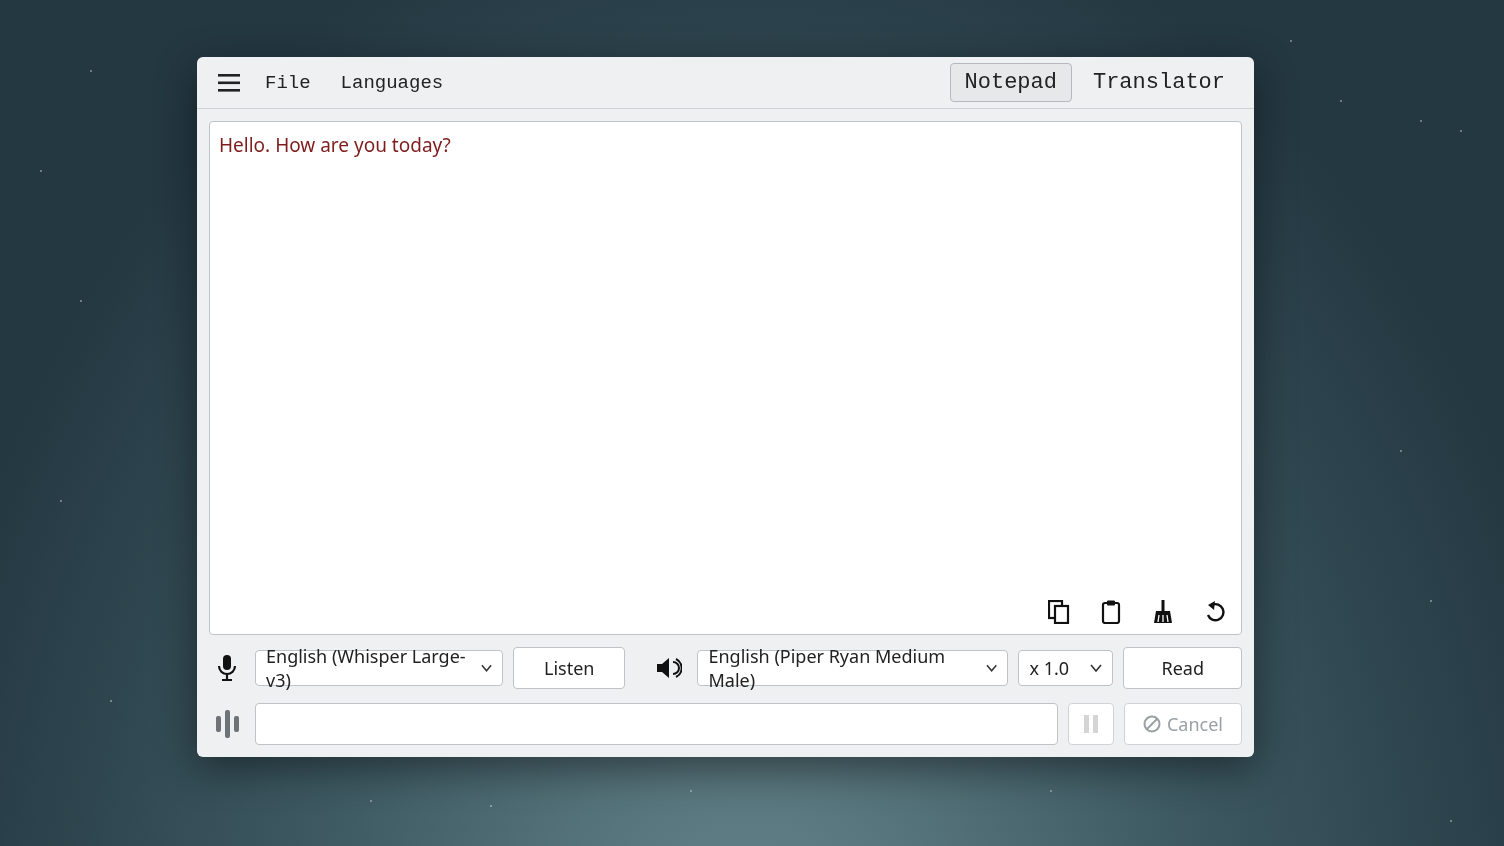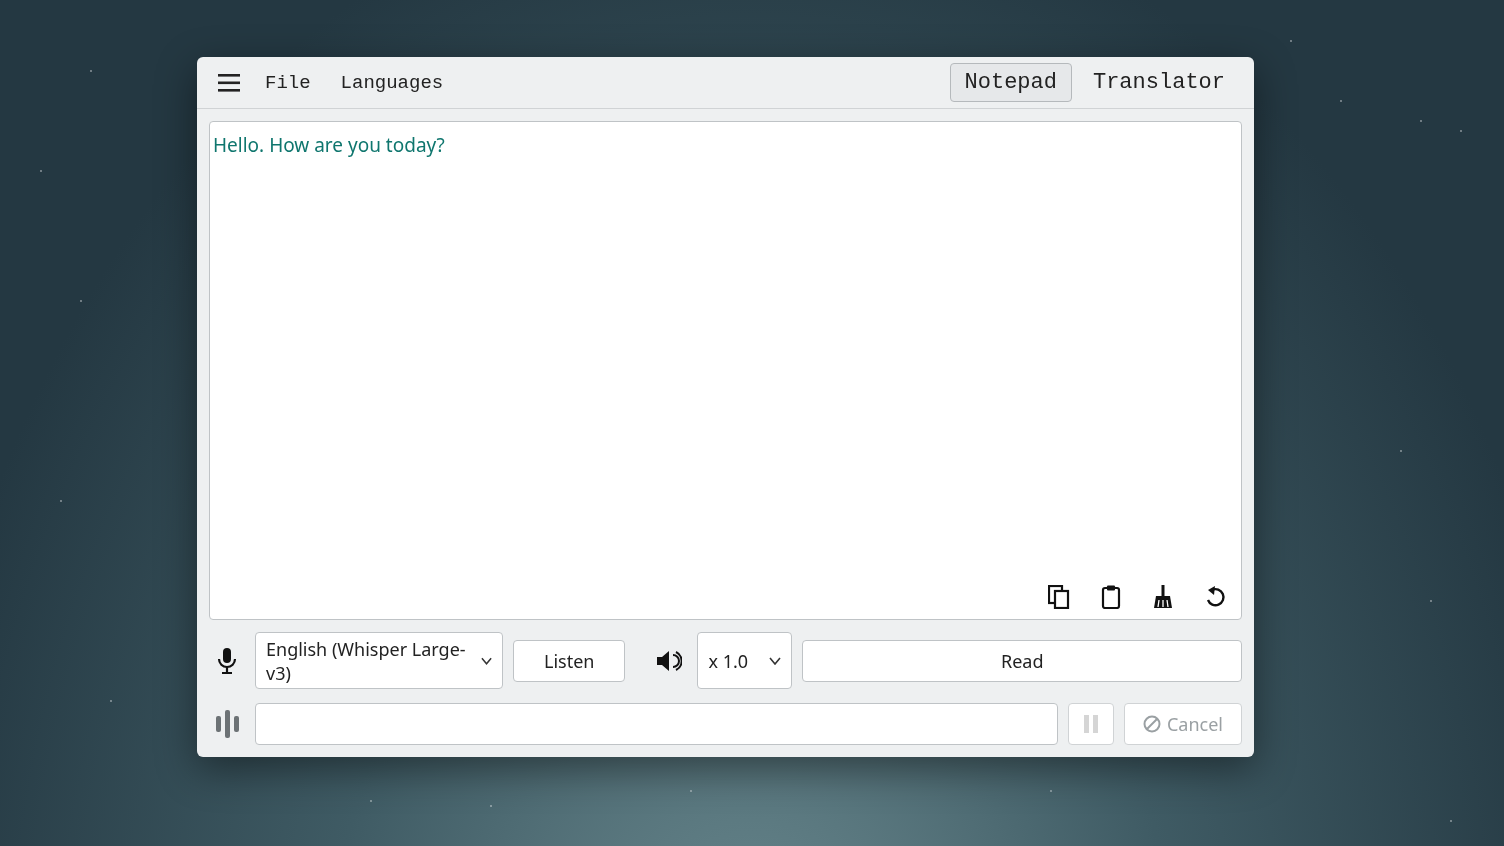--- a/index.html
+++ b/index.html
@@ -86,23 +86,23 @@
     flex:1;
     background:#fff;
     border:1px solid #bfc3c6;
     border-radius:4px;
     position:relative;
     display:flex;
     flex-direction:column;
   }
   .textarea {
     flex:1;
-    padding: 10px 3px;
+    padding: 10px 9px;
     font-size:19px;
-    color:#0f766e;
+    color:#7f1d1d;
     outline:none;
     border:none;
     resize:none;
     font-family:inherit;
     background:transparent;
   }
   .text-actions {
     position:absolute;
     right:14px; bottom:10px;
     display:flex; gap:28px;
@@ -111,21 +111,21 @@
 
   .bottom {
     padding: 0 12px 12px 12px;
     display:flex;
     flex-direction:column;
     gap:14px;
   }
   .row { display:flex; align-items:center; gap:10px; }
   .icon-slot { width:36px; display:flex; justify-content:center; }
   .select {
-    height:57px;
+    height:36px;
     background:#fff;
     border:1px solid #bfc3c6;
     border-radius:4px;
     display:flex;
     align-items:center;
     padding:0 10px;
     cursor:pointer;
     gap:8px;
     font-size:18px;
   }
@@ -251,20 +251,26 @@
       </div>
       <div class="btn">Listen</div>
 
       <div class="icon-slot" style="margin-left:16px">
         <svg width="26" height="24" viewBox="0 0 26 24">
           <path d="M1 8 H6 L13 2 V22 L6 16 H1 Z" fill="#111"></path>
           <path d="M17 6 a6 6 0 0 1 0 12" fill="none" stroke="#111" stroke-width="2"></path>
           <path d="M20 3 a10 10 0 0 1 0 18" fill="none" stroke="#111" stroke-width="2"></path>
         </svg>
       </div>
+      <div class="select" style="width:311px">
+        <span>English (Piper Ryan Medium Male)</span>
+        <svg class="chev" width="12" height="8" viewBox="0 0 12 8">
+          <path d="M1 1 L6 7 L11 1" fill="none" stroke="#333" stroke-width="1.6"></path>
+        </svg>
+      </div>
       <div class="select" style="width:95px">
         <span>x 1.0</span>
         <svg class="chev" width="12" height="8" viewBox="0 0 12 8">
           <path d="M1 1 L6 7 L11 1" fill="none" stroke="#333" stroke-width="1.6"></path>
         </svg>
       </div>
       <div class="btn" style="flex:1;padding:8px">Read</div>
     </div>
 
     <div class="row">

